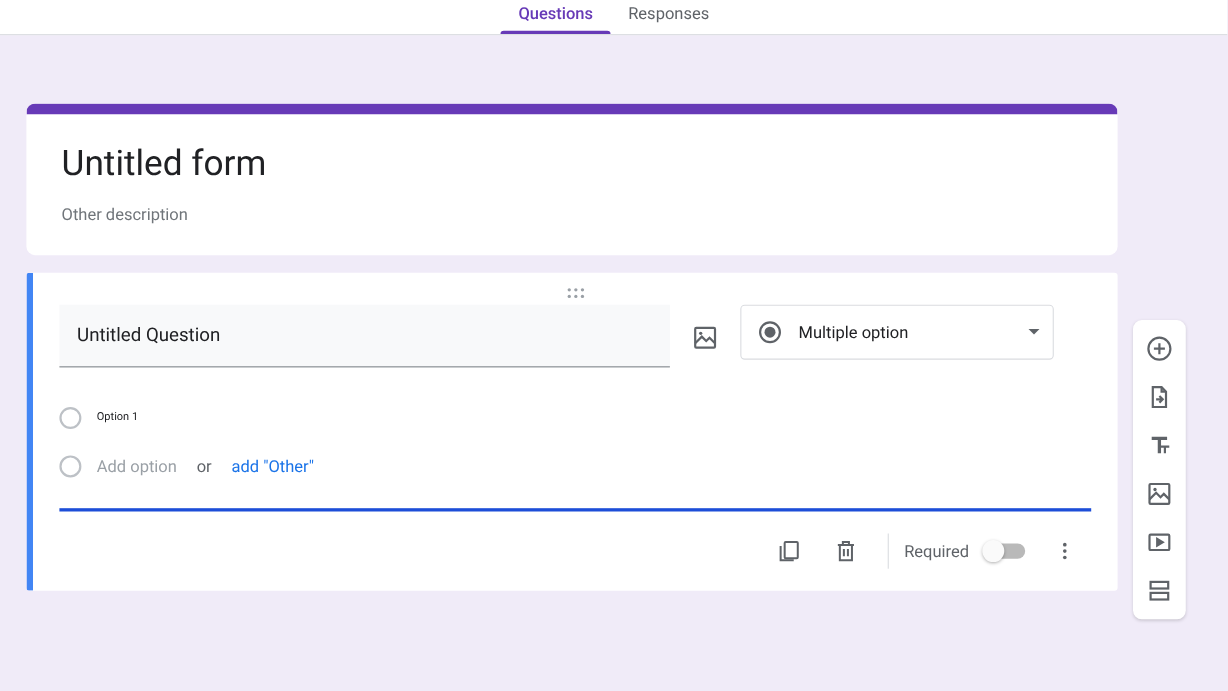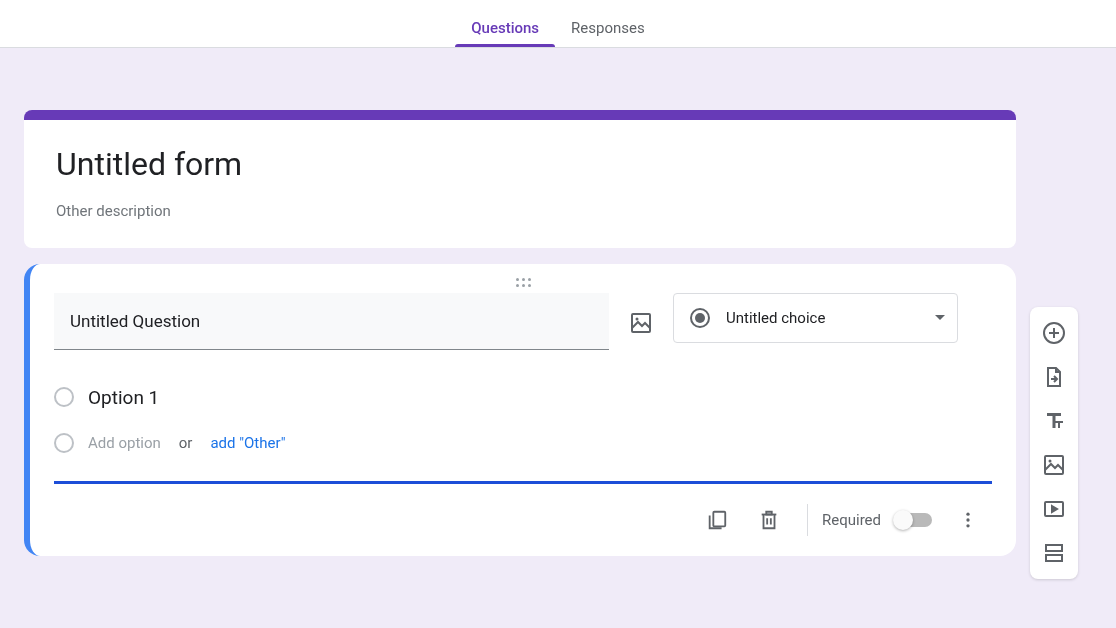--- a/index.html
+++ b/index.html
@@ -10,21 +10,21 @@
     }
     body {
       background: #f0ebf8;
       width: 1116px;
       height: 628px;
       overflow: hidden;
       position: relative;
     }
     .tabs-bar {
       background: #fff;
-      height: 48px;
+      height: 32px;
       display: flex;
       justify-content: center;
       align-items: flex-end;
       border-bottom: 1px solid #dadce0;
     }
     .tab {
       padding: 0 16px 10px;
       font-size: 15px;
       color: #5f6368;
       cursor: pointer;
@@ -67,21 +67,21 @@
       color: #202124;
       line-height: 1.3;
       margin-bottom: 16px;
     }
     .form-description {
       font-size: 15px;
       color: #70757a;
     }
     .question-card {
       background: #fff;
-      border-radius: 16px;
+      border-radius: 3px;
       border-left: 6px solid #4285f4;
       position: relative;
       padding: 12px 24px 0 24px;
     }
     .drag-handle {
       display: flex;
       justify-content: center;
       padding: 2px 0 6px;
       color: #9aa0a6;
     }
@@ -166,21 +166,21 @@
       padding: 12px 0;
     }
     .option-circle {
       width: 20px;
       height: 20px;
       border: 2px solid #bdc1c6;
       border-radius: 50%;
       flex-shrink: 0;
     }
     .option-text {
-      font-size: 19px;
+      font-size: 10px;
       color: #202124;
     }
     .add-option-row {
       display: flex;
       align-items: center;
       gap: 14px;
       padding: 12px 0 28px;
     }
     .add-option-text {
       font-size: 15px;
@@ -305,21 +305,21 @@
             <rect x="3" y="3" width="18" height="18" rx="1"></rect>
             <path d="M3 17 L9 11 L13 15 L16 12 L21 17" fill="none"></path>
             <circle cx="8" cy="8" r="1.5" fill="currentColor" stroke="none"></circle>
           </svg>
         </div>
 
         <div class="question-type-select">
           <div class="radio-icon-outer">
             <div class="radio-icon-inner"></div>
           </div>
-          <span class="type-label">Untitled choice</span>
+          <span class="type-label">Multiple option</span>
           <div class="dropdown-arrow"></div>
         </div>
       </div>
 
       <div class="option-row">
         <div class="option-circle"></div>
         <span class="option-text">Option 1</span>
       </div>
 
       <div class="add-option-row">

